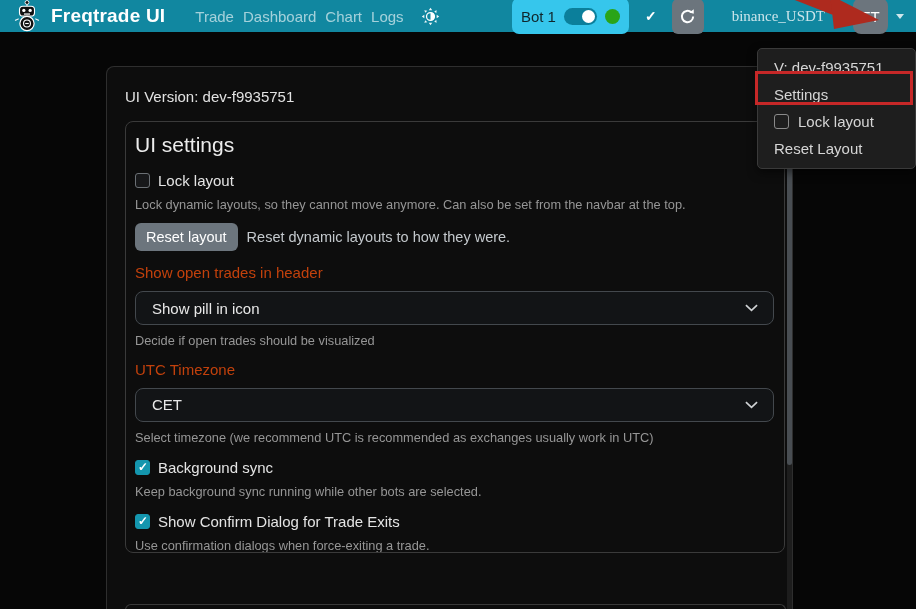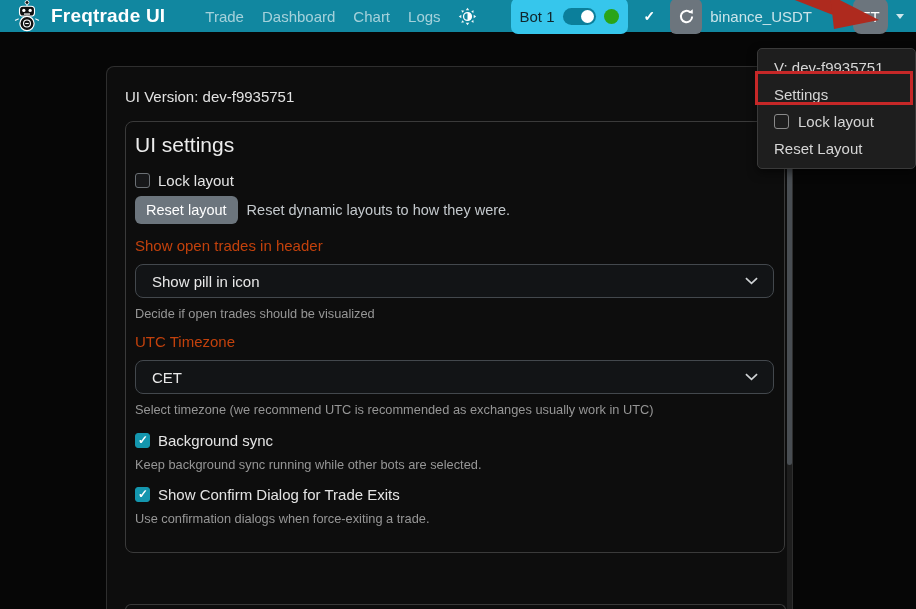--- a/index.html
+++ b/index.html
@@ -8,38 +8,38 @@
     position:relative; background:#060606; overflow:hidden;
     font-family:"Liberation Sans", sans-serif; color:#e4e4e4;
   }
   
   .navbar {
     position:absolute; top:0; left:0; width:916px; height:32px;
     background:#1187a0; display:flex; align-items:center; padding:0 12px; z-index:10;
   }
   .brand { display:flex; align-items:center; cursor:pointer; }
   .brand-title { color:#ffffff; font-size:19px; font-weight:600; margin-left:9px; letter-spacing:.2px; }
-  .nav-links { display:flex; align-items:center; margin-left:38px; gap:14px; }
+  .nav-links { display:flex; align-items:center; margin-left:28px; gap:5px; }
   .nav-link { color:rgba(255,255,255,.62); font-size:15px; cursor:pointer; padding:4px 2px; }
   .theme-btn { margin-left:15px; display:flex; align-items:center; cursor:pointer; }
   .nav-right { margin-left:auto; display:flex; align-items:center; }
   .bot-pill {
     display:flex; align-items:center; gap:8px; background:#36c6ec; border-radius:7px;
     height:36px; padding:17px 9px; cursor:pointer;
   }
   .bot-pill-label { color:#10262c; font-size:15px; }
   .switch { position:relative; width:33px; height:17px; background:#0b7f9b; border-radius:9px; cursor:pointer; }
   .switch .knob { position:absolute; right:2px; top:2px; width:13px; height:13px; border-radius:50%; background:#ffffff; }
   .status-dot { width:15px; height:15px; border-radius:50%; background:#2aa418; }
   .check-icon { margin-left:16px; color:#ffffff; font-size:14px; font-weight:bold; cursor:pointer; }
   .refresh-btn {
     margin-left:15px; width:32px; height:35px; background:#6c757d; border-radius:6px;
     display:flex; align-items:center; justify-content:center; cursor:pointer; border:none;
   }
-  .exchange { margin-left:8px; display:flex; align-items:center; gap:20px; cursor:pointer; }
+  .exchange { margin-left:28px; display:flex; align-items:center; gap:7px; cursor:pointer;font-family:Liberation Serif, serif; }
   .exchange-label { color:rgba(255,255,255,.78); font-size:15px; }
   .caret { width:0; height:0; border-left:4px solid transparent; border-right:4px solid transparent; border-top:5px solid rgba(255,255,255,.8); }
   .avatar-btn {
     margin-left:13px; width:35px; height:36px; background:#6c757d; border-radius:8px;
     display:flex; align-items:center; justify-content:center; color:#fff; font-size:15px; cursor:pointer; border:none;
   }
   .avatar-caret { margin-left:8px; }
   
   .user-menu {
     position:absolute; top:48px; left:757px; width:159px; background:#1e1e1e;
@@ -189,20 +189,21 @@
   <div class="card-body">
     <div class="ui-version">UI Version: dev-f9935751</div>
 
     <fieldset class="ui-settings">
       <div class="fs-title">UI settings</div>
 
       <div class="cb-row">
         <span class="cb"></span>
         <span class="cb-label">Lock layout</span>
       </div>
+      <div class="desc">Lock dynamic layouts, so they cannot move anymore. Can also be set from the navbar at the top.</div>
 
       <div class="reset-row">
         <button class="btn-secondary">Reset layout</button>
         <span class="reset-desc">Reset dynamic layouts to how they were.</span>
       </div>
 
       <div class="field-label">Show open trades in header</div>
       <div class="select">
         <span class="select-value">Show pill in icon</span>
         <span style="display:flex;">

